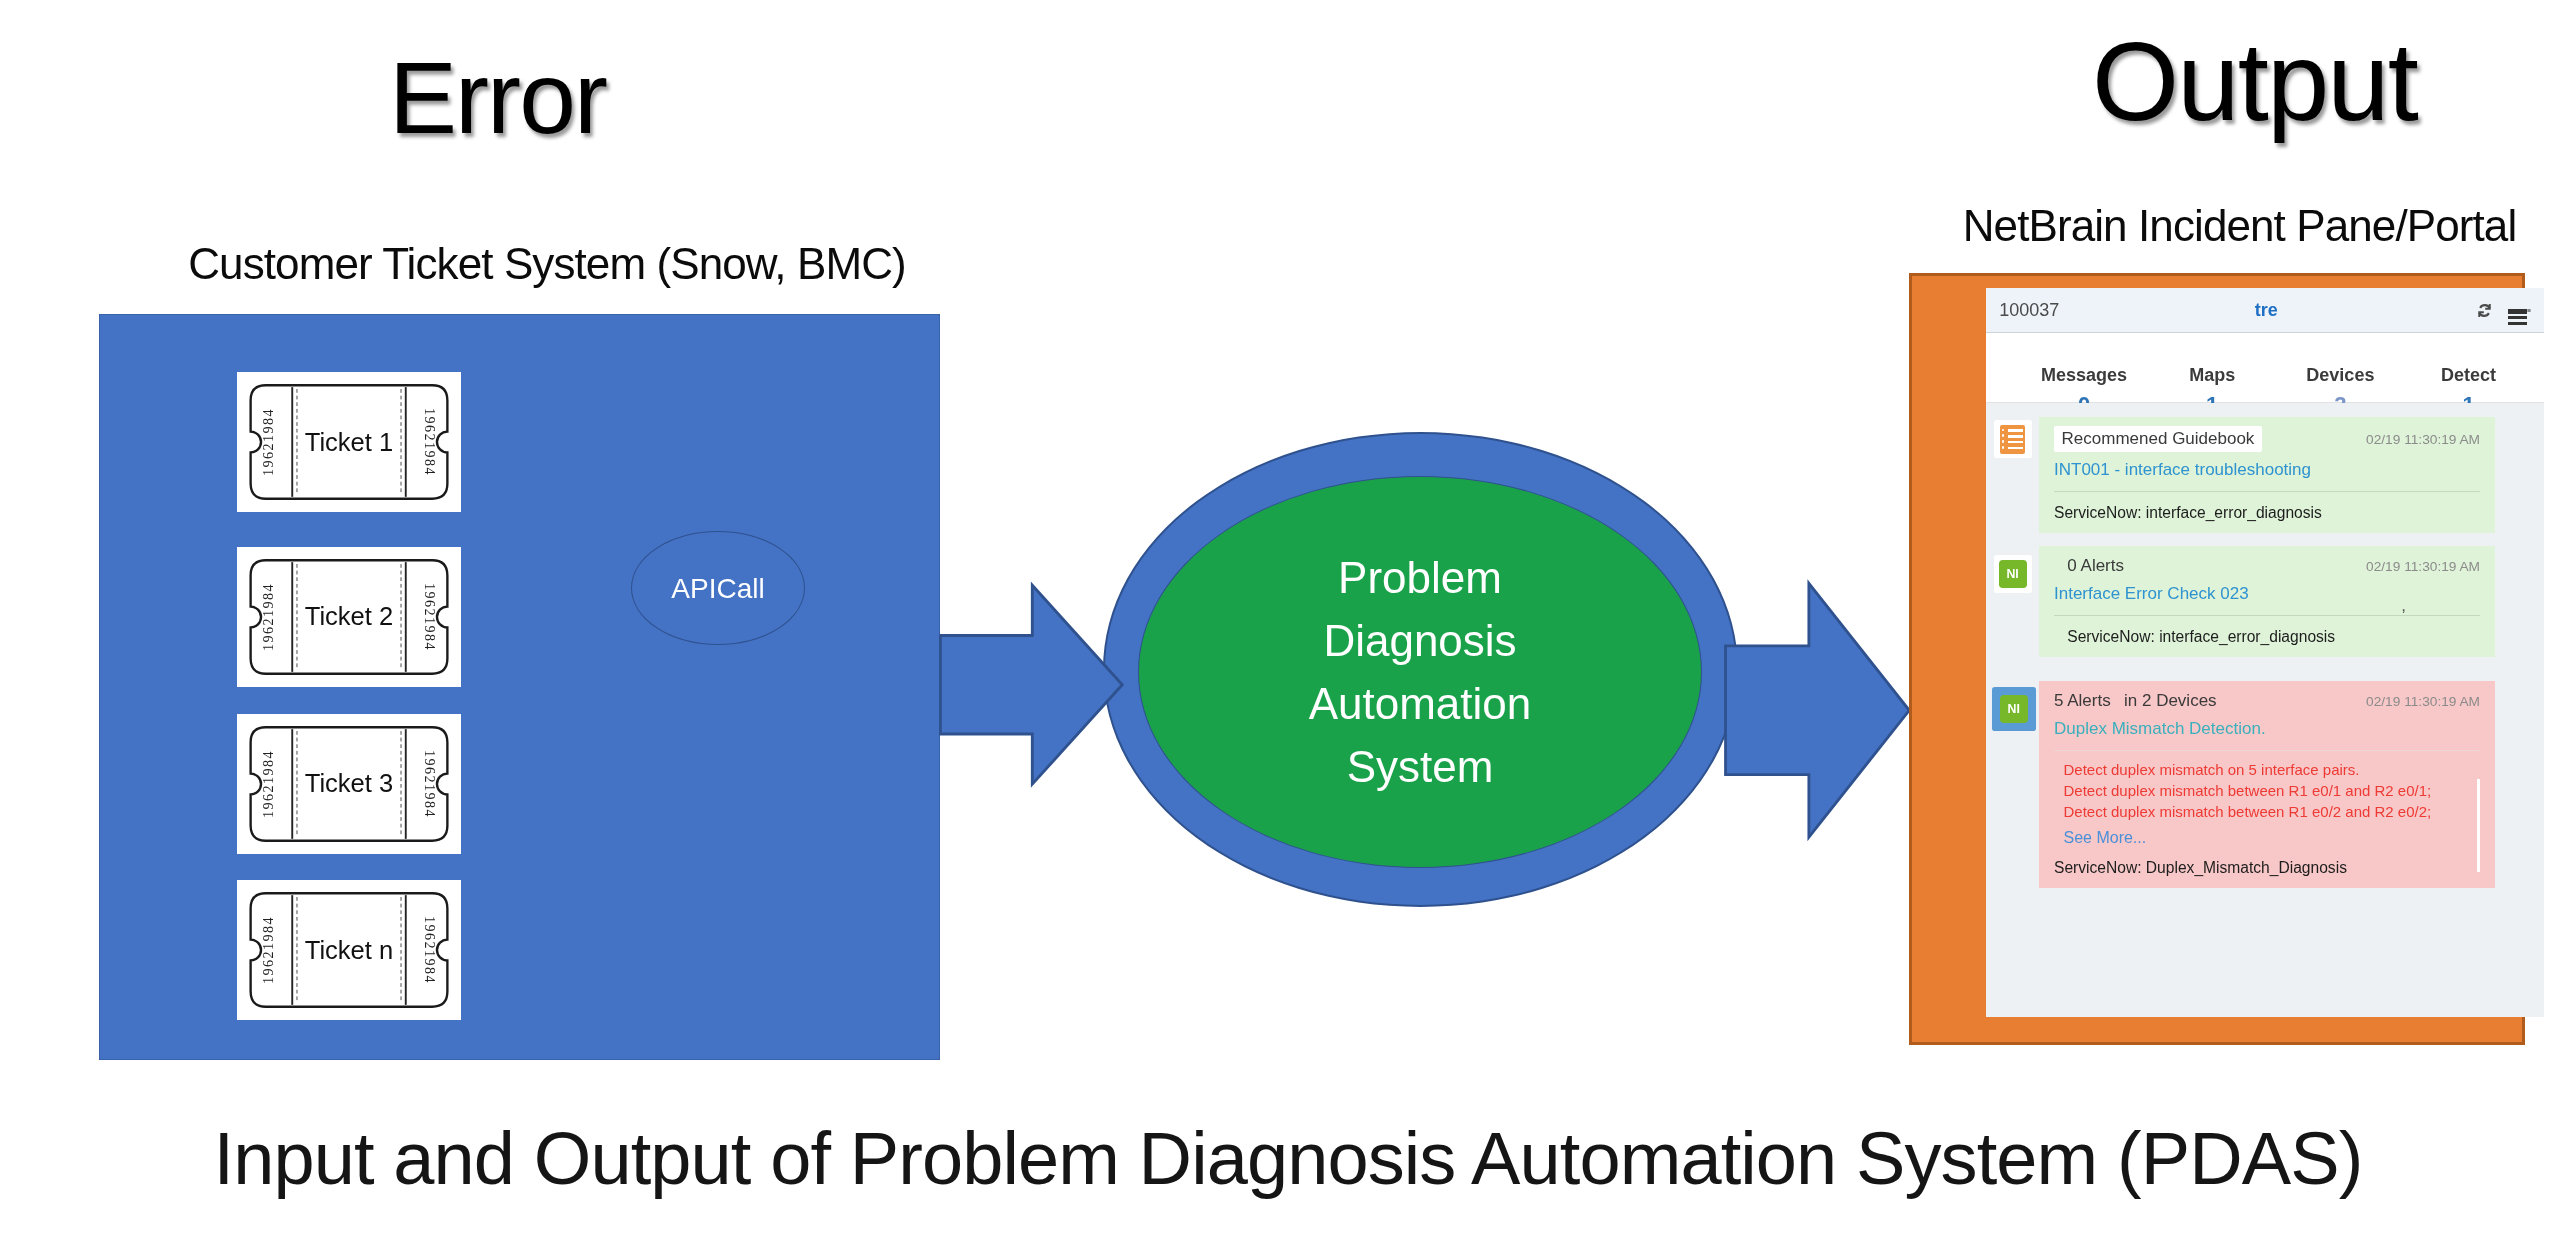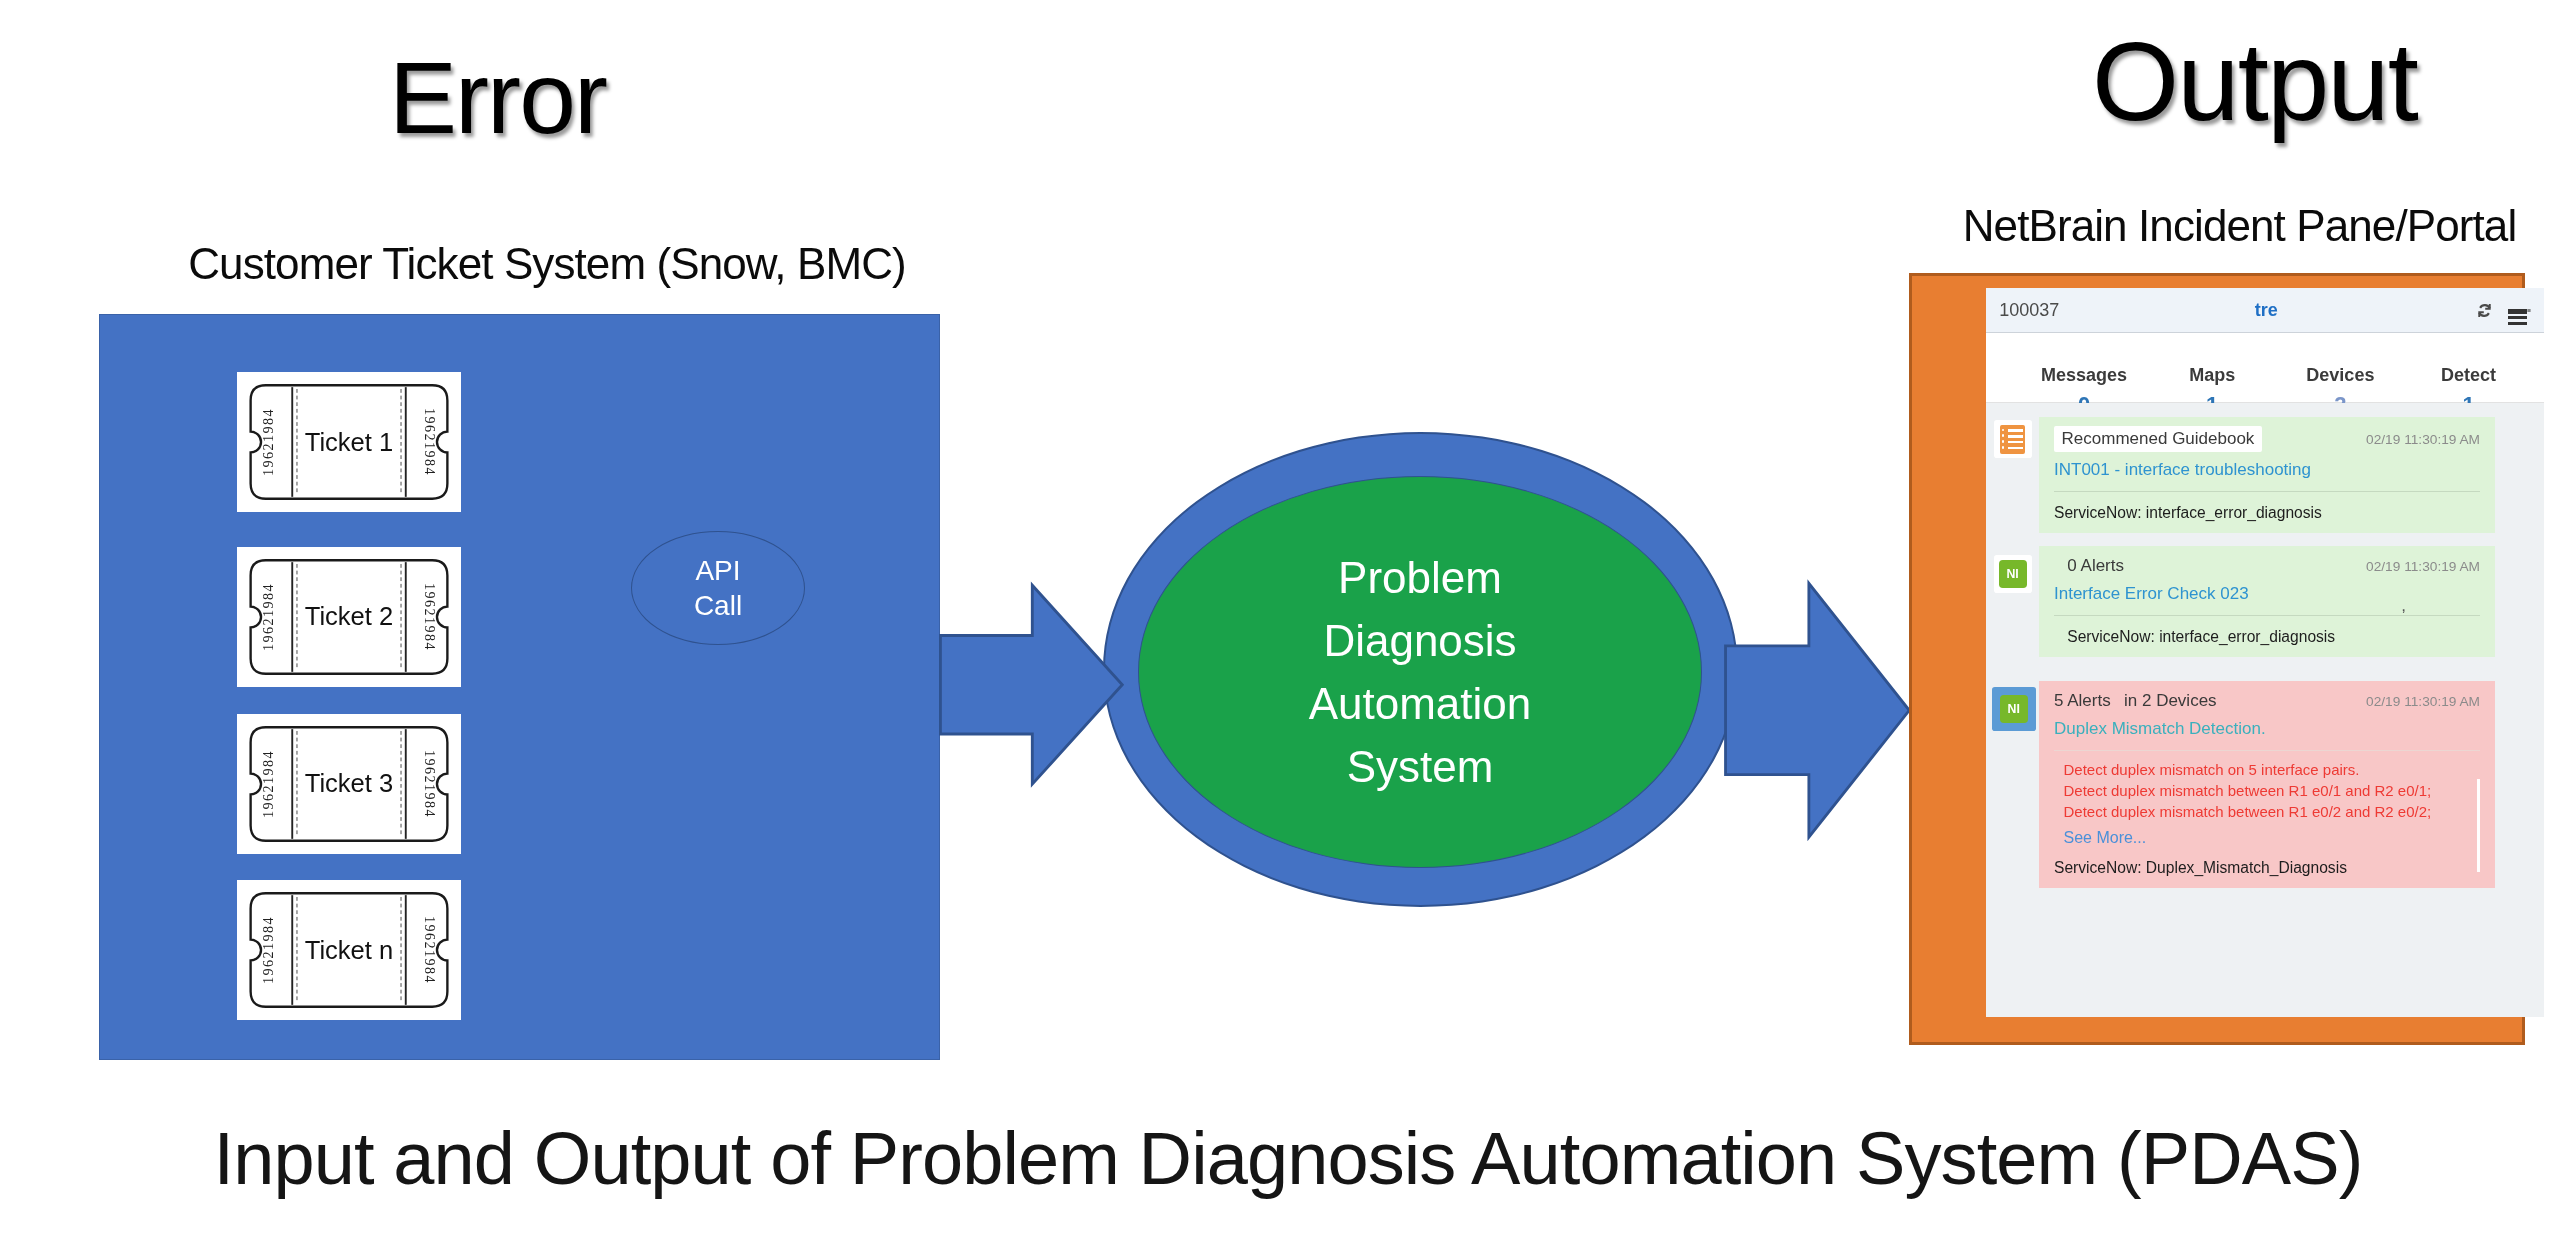--- a/index.html
+++ b/index.html
@@ -32,21 +32,21 @@
   .ticket-card svg{width:100%;height:100%;display:block;}
   #ticket-0{top:57px;} #ticket-1{top:232px;} #ticket-2{top:399px;} #ticket-3{top:565px;}
   .ticket-outline{fill:#fff;stroke:#1a1a1a;stroke-width:2.5;}
   .stub-line{stroke:#222;stroke-width:2;}
   .stub-line-dash{stroke:#444;stroke-width:1;stroke-dasharray:4 3;}
   .stub-num{font-size:15px;letter-spacing:1.5px;fill:#222;text-anchor:middle;
     font-family:"Liberation Serif",serif;}
   .ticket-label{font-size:27px;fill:#111;text-anchor:middle;font-family:"Liberation Sans",sans-serif;}
 
   .blue-ellipse{position:absolute;border:1.9px solid var(--shape-blue-dark);border-radius:50%;
-    color:#fff;display:flex;flex-direction:column;align-items:center;justify-content:center;
+    color:#fff;display:flex;flex-direction:row;align-items:center;justify-content:center;
     text-align:center;line-height:1.25;}
   #api-call-ellipse{left:531px;top:216px;width:174px;height:114px;font-size:28px;}
   #self-service-ellipse{left:506px;top:450px;width:259px;height:114px;font-size:25.6px;}
 
   
   .process-outer{position:absolute;left:1103px;top:432px;width:635px;height:475px;
     background:var(--shape-blue);border:2.8px solid var(--shape-blue-dark);border-radius:50%;}
   .process-inner{position:absolute;left:1138px;top:476px;width:564px;height:392px;
     background:var(--process-green);border:1.9px solid var(--shape-blue-dark);border-radius:50%;
     display:flex;flex-direction:column;align-items:center;justify-content:center;}

